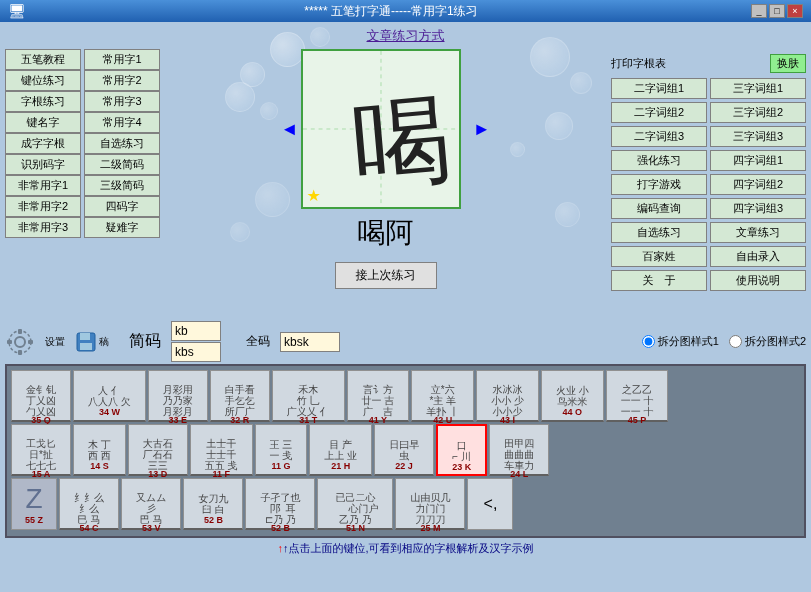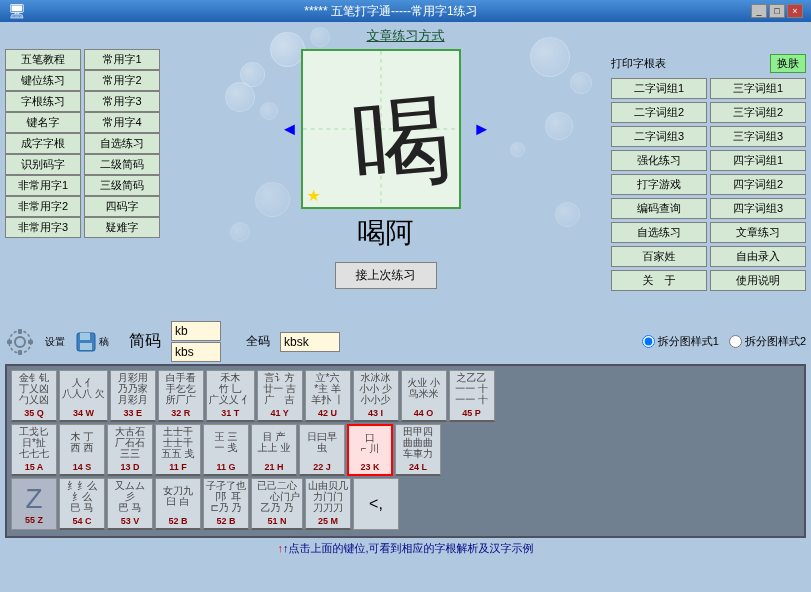--- a/index.html
+++ b/index.html
@@ -85,21 +85,21 @@
     }
     
     .center-panel {
       flex: 1;
       display: flex;
       flex-direction: column;
       align-items: center;
       padding-top: 0;
     }
     .center-top-link {
-      color: #14532d;
+      color: #4c1d95;
       text-decoration: underline;
       font-size: 13px;
       cursor: pointer;
       margin-bottom: 5px;
     }
     .char-display-area {
       position: relative;
       width: 160px;
       height: 160px;
       background: #e8f4e8;
@@ -239,21 +239,21 @@
     .kb-key {
       background: #d0d8e0;
       border: 1px solid #909090;
       border-bottom: 2px solid #606060;
       min-width: 46px;
       height: 52px;
       display: flex;
       flex-direction: column;
       align-items: center;
       justify-content: space-between;
-      padding: 2px;
+      padding: 14px;
       cursor: pointer;
       position: relative;
       font-size: 9px;
     }
     .kb-key.highlighted {
       background: #ffe0e0;
       border: 2px solid red;
     }
     .kb-key .char-top {
       font-size: 10px;

